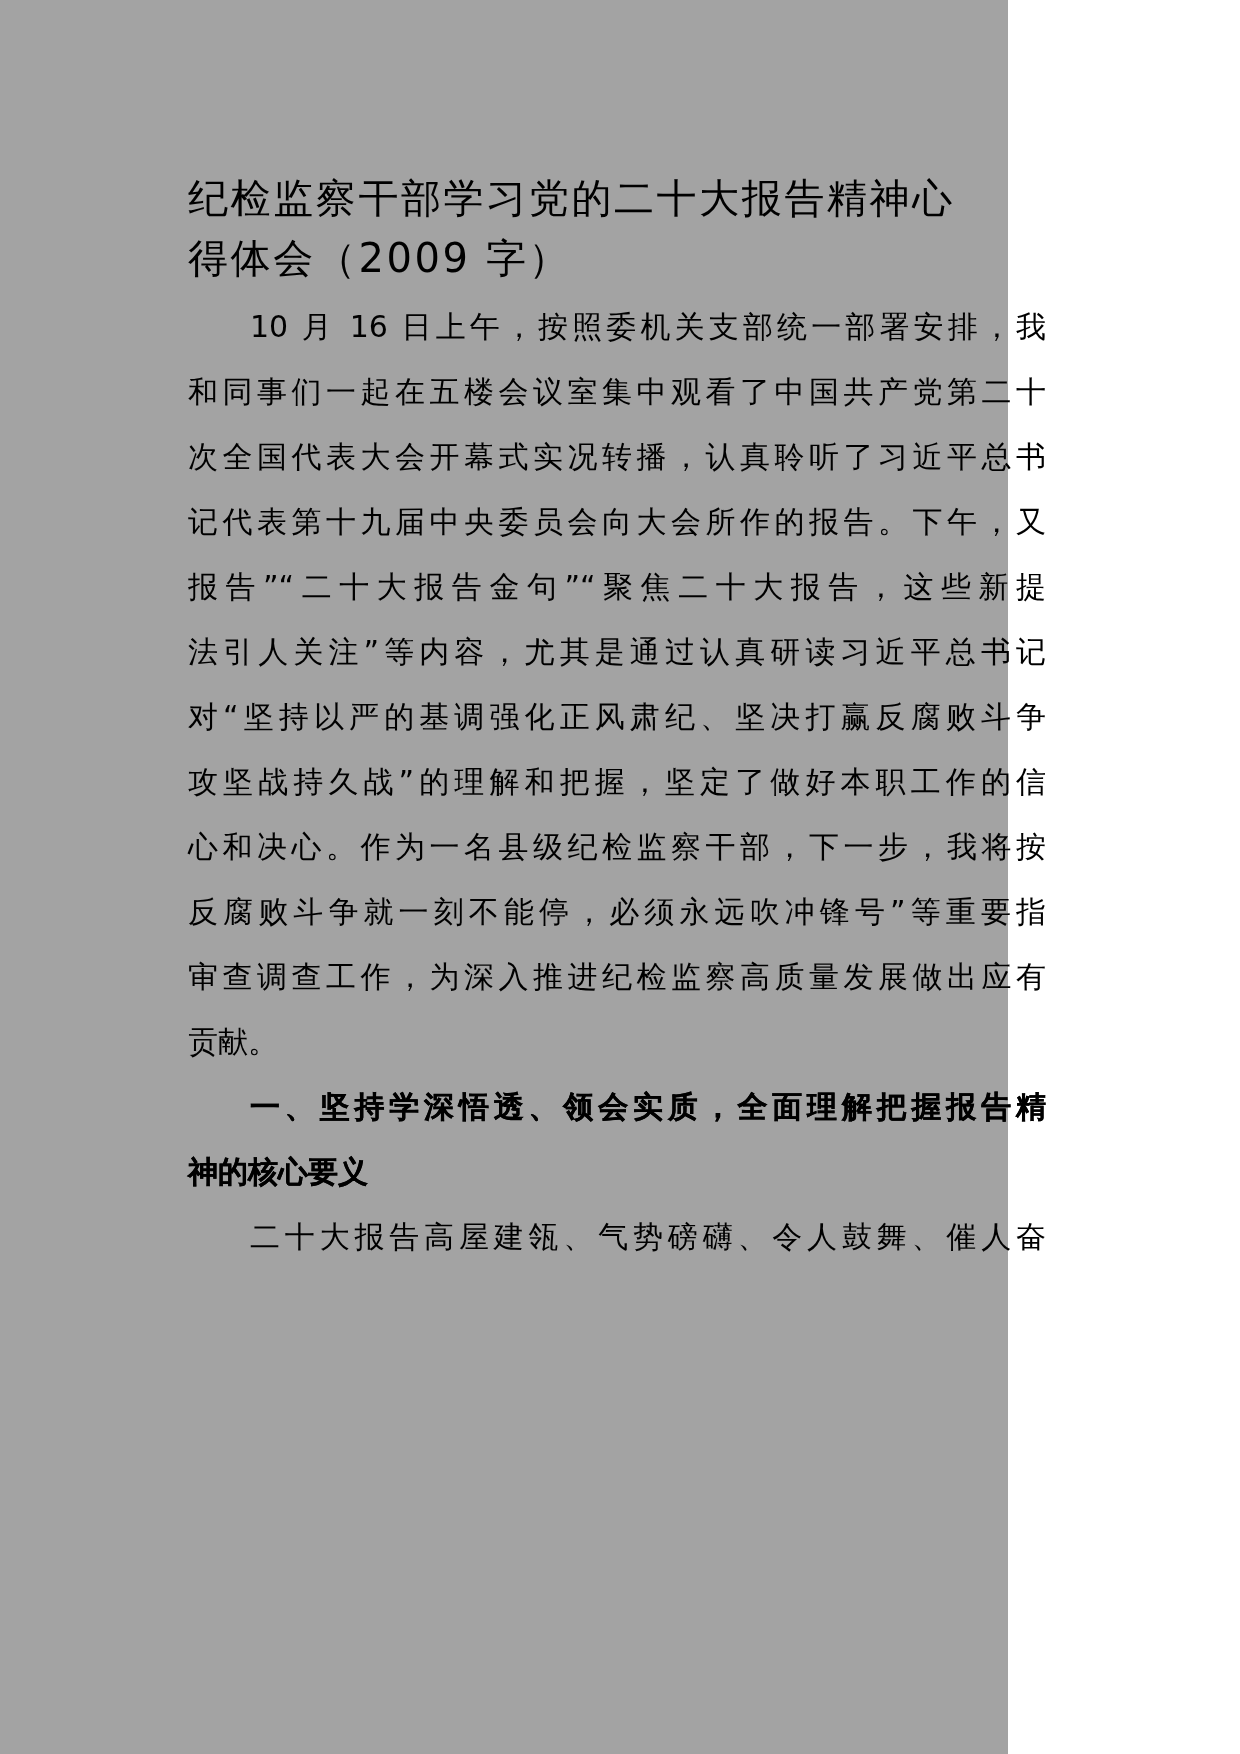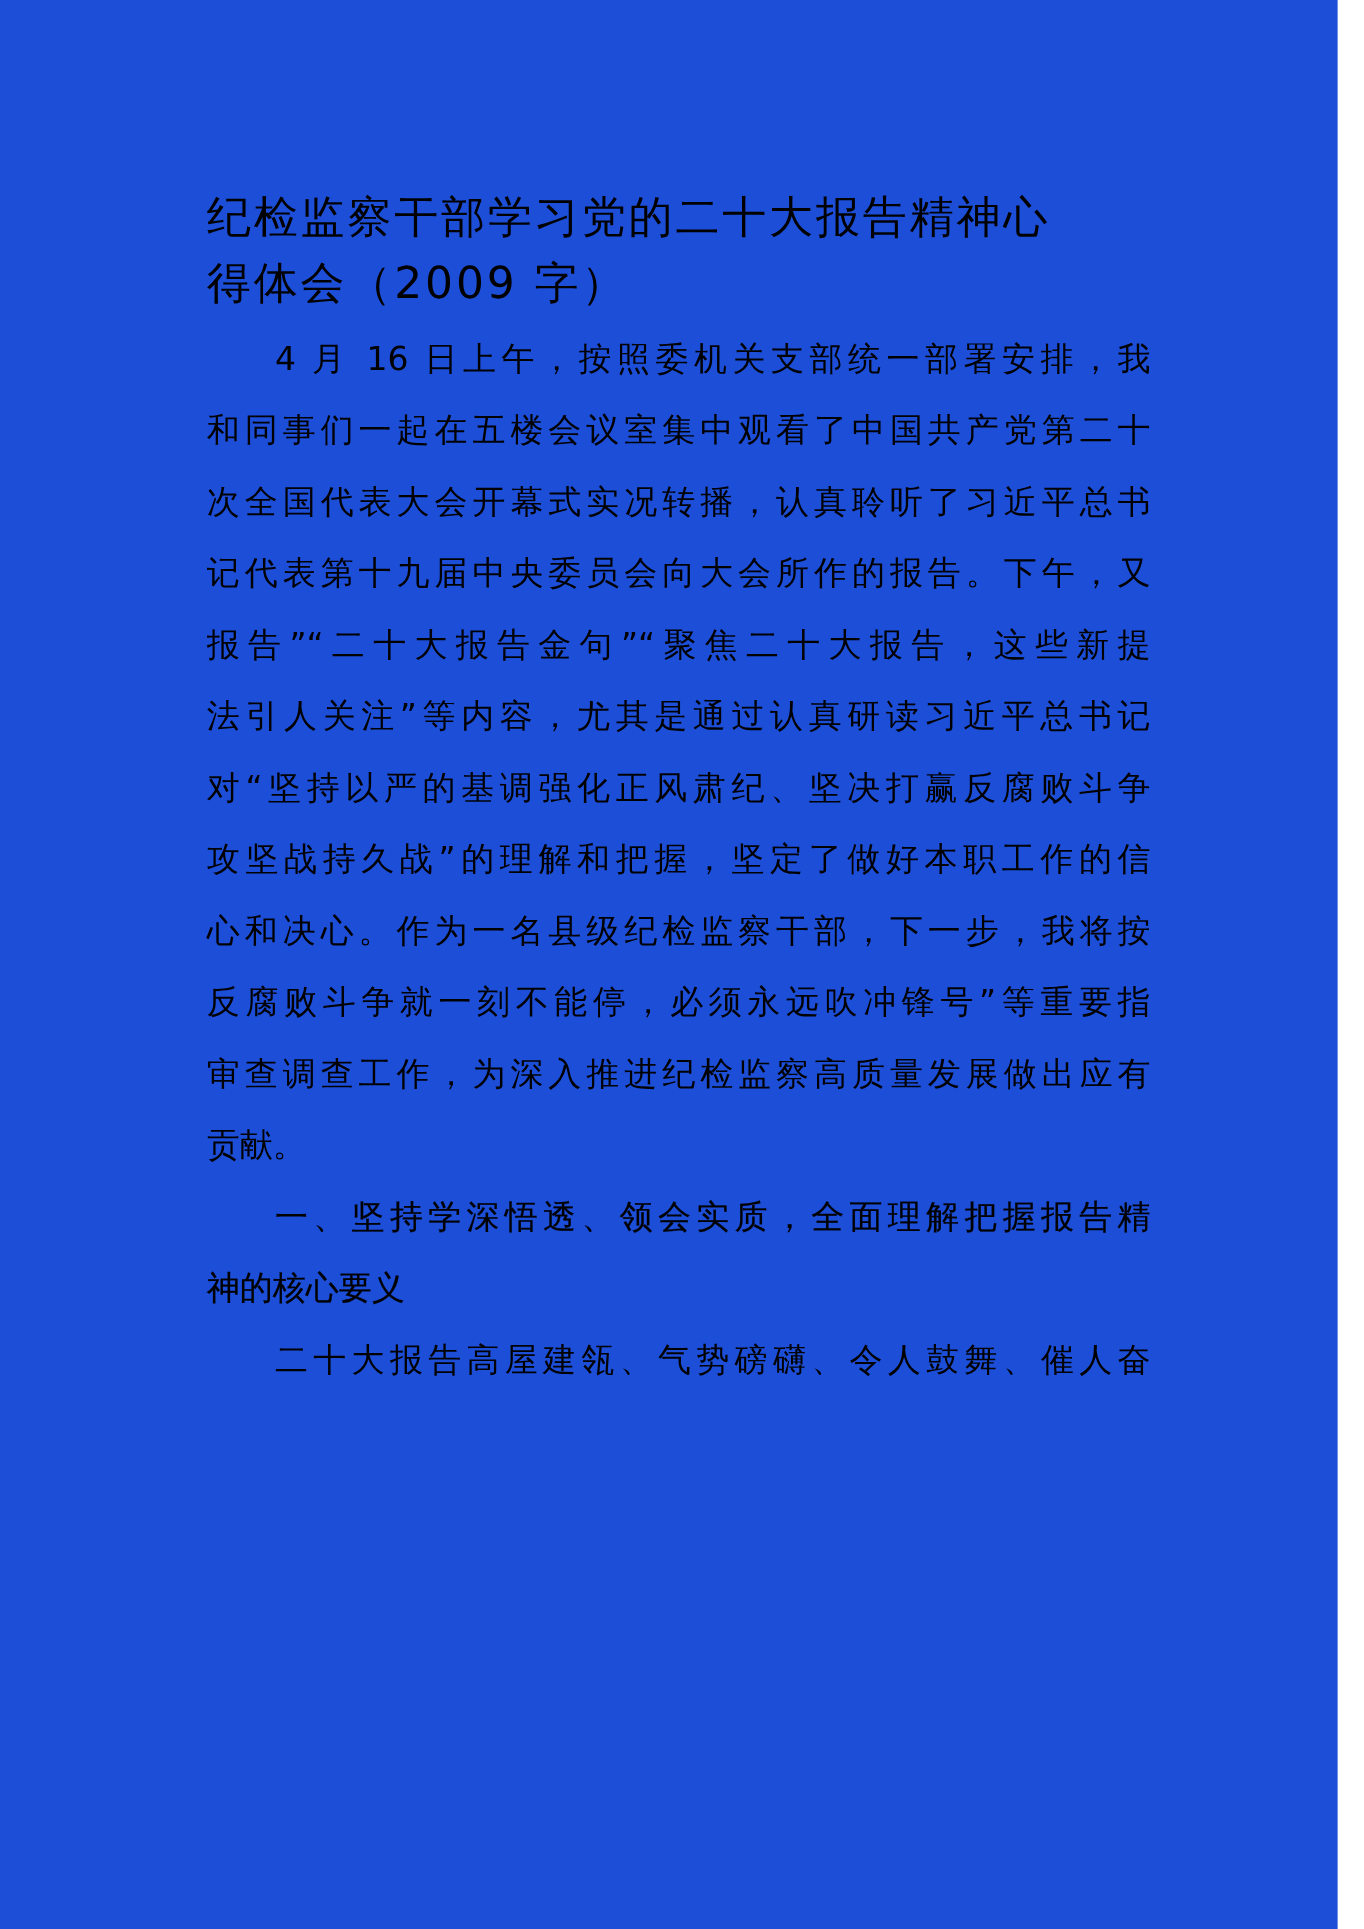--- a/index.html
+++ b/index.html
@@ -1,38 +1,38 @@
 <!DOCTYPE html>
 <html><head>
 <meta charset="utf-8">
 <style>
   html, body { margin: 0; padding: 0; background: #ffffff; }
   body { width: 1240px; height: 1754px; position: relative; overflow: hidden;
          font-family: "DejaVu Sans", "Liberation Sans", sans-serif; color: #000; }
-  .page { position: absolute; left: 0; top: 0; width: 1216px; height: 1754px; background: #1d4ed8; }
+  .page { position: absolute; left: 0; top: 0; width: 1008px; height: 1754px; background: #a3a3a3; }
   .title { position: absolute; left: 188px; top: 168px; width: 860px; }
   .title .tline { font-size: 40px; line-height: 60px; height: 60px; white-space: nowrap;
                   letter-spacing: 2.6px; }
   .body { position: absolute; left: 188px; top: 294px; width: 858px; }
   .line { font-size: 30px; line-height: 65px; height: 65px; white-space: nowrap;
           text-align: justify; text-align-last: justify; }
   .line.last { text-align-last: left; }
   .line.indent { padding-left: 62px; }
-  .line.heading { font-weight: normal; -webkit-text-stroke: 0.2px #000; }
+  .line.heading { font-weight: bold; -webkit-text-stroke: 0.2px #000; }
 </style>
 </head>
 <body>
 
 <div class="page">
   <div class="title">
     <div class="tline">纪检监察干部学习党的二十大报告精神心</div>
     <div class="tline">得体会（2009 字）</div>
   </div>
   <div class="body" id="body">
-      <div class="line indent">4 月 16 日上午，按照委机关支部统一部署安排，我</div>
+      <div class="line indent">10 月 16 日上午，按照委机关支部统一部署安排，我</div>
       <div class="line">和同事们一起在五楼会议室集中观看了中国共产党第二十</div>
       <div class="line">次全国代表大会开幕式实况转播，认真聆听了习近平总书</div>
       <div class="line">记代表第十九届中央委员会向大会所作的报告。下午，又</div>
       <div class="line">报告”“二十大报告金句”“聚焦二十大报告，这些新提</div>
       <div class="line">法引人关注”等内容，尤其是通过认真研读习近平总书记</div>
       <div class="line">对“坚持以严的基调强化正风肃纪、坚决打赢反腐败斗争</div>
       <div class="line">攻坚战持久战”的理解和把握，坚定了做好本职工作的信</div>
       <div class="line">心和决心。作为一名县级纪检监察干部，下一步，我将按</div>
       <div class="line">反腐败斗争就一刻不能停，必须永远吹冲锋号”等重要指</div>
       <div class="line">审查调查工作，为深入推进纪检监察高质量发展做出应有</div>

